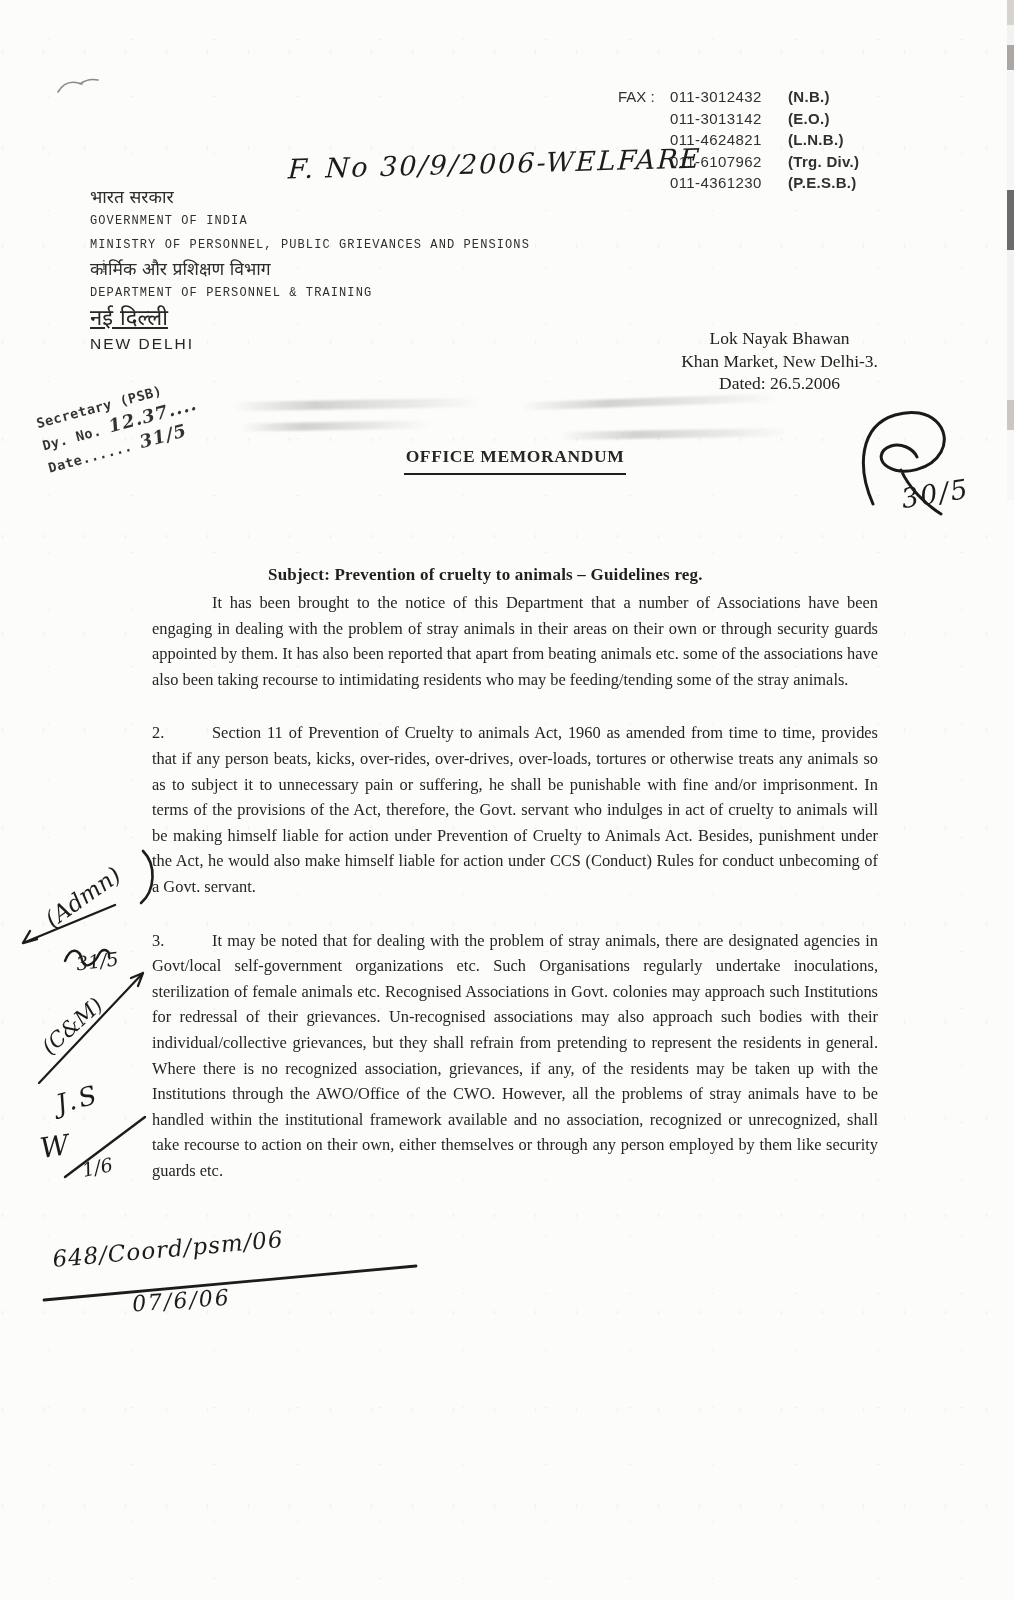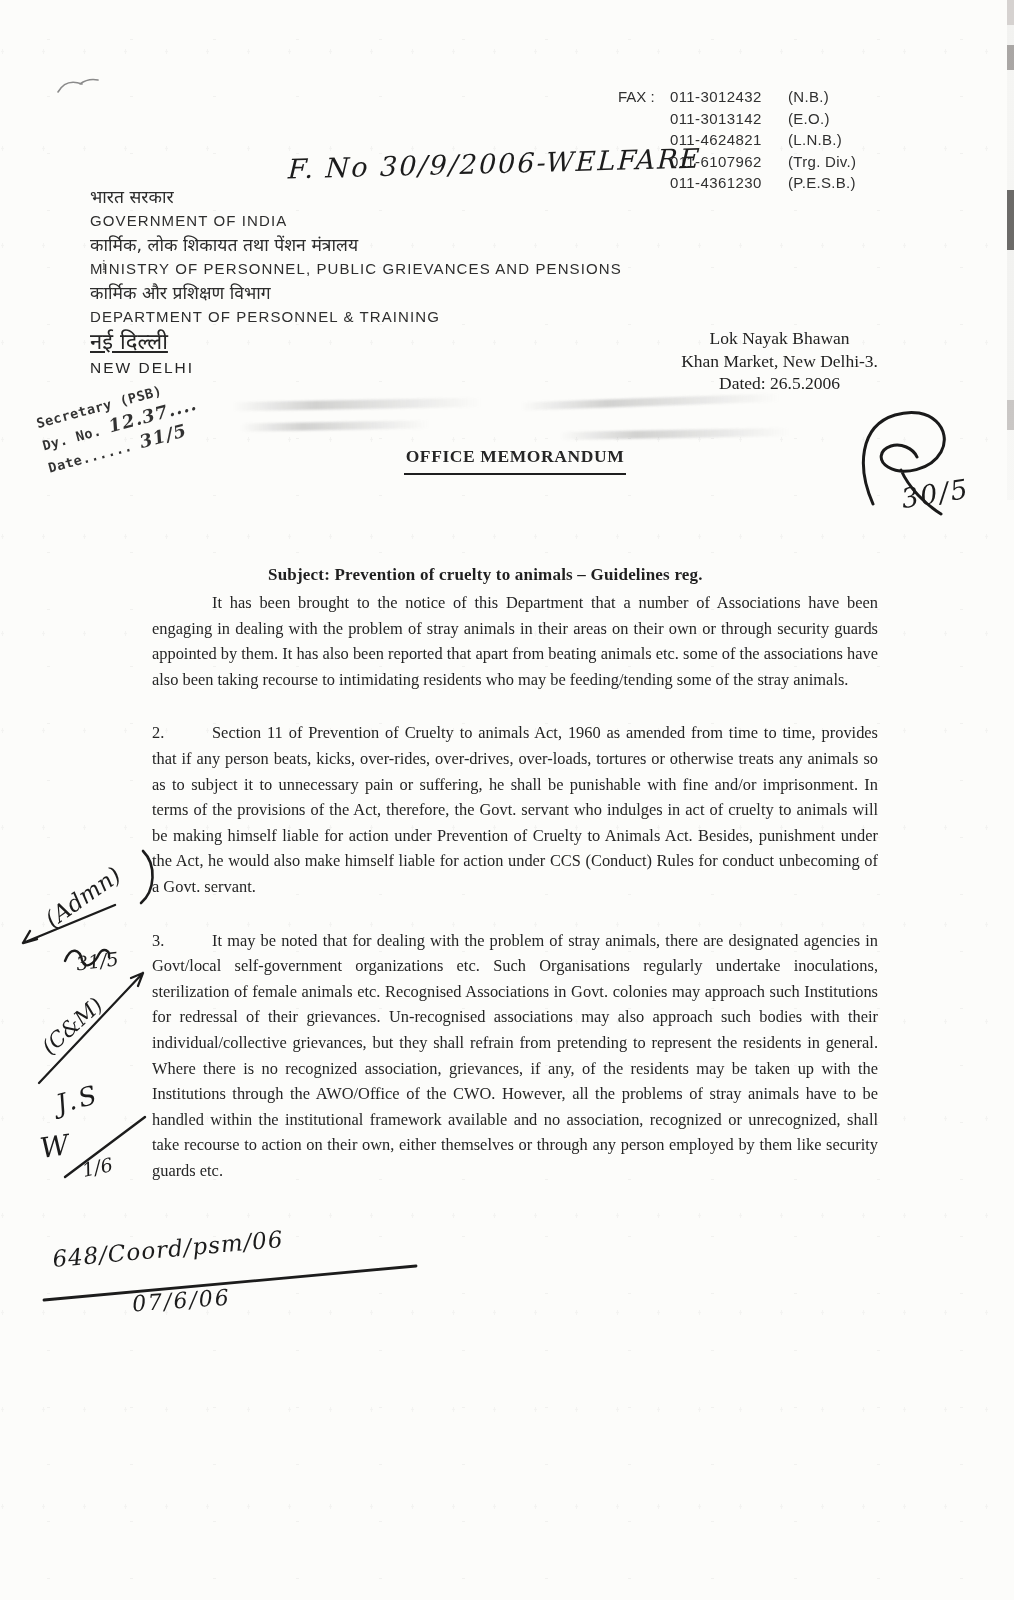--- a/index.html
+++ b/index.html
@@ -18,37 +18,37 @@
     color:#262626;
     overflow:hidden;
   }
 
   
   .fax-block { position:absolute; left:618px; top:86px;
     font-family:"Liberation Sans", sans-serif; font-size:15px; color:#303030; }
   .fax-row { display:flex; line-height:21.5px; }
   .fax-cell-label { width:52px; }
   .fax-cell-num { width:118px; letter-spacing:0.4px; }
-  .fax-cell-dept { letter-spacing:0.3px; }
+  .fax-cell-dept { letter-spacing:0.3px;font-weight:bold; }
 
   
   .hand {
     font-family:"DejaVu Serif", serif;
     font-style:italic;
     color:#1c1c1c;
     white-space:nowrap;
   }
 
   .file-no { position:absolute; left:288px; top:148px; font-size:27px;
     letter-spacing:2px; transform:rotate(-1.5deg) skewX(-4deg); }
 
   
   .letterhead { position:absolute; left:90px; top:185px; width:810px; text-align:left; }
   .lh-hi { font-family:"DejaVu Sans", sans-serif; font-size:17.5px; color:#2c2c2c; line-height:24px; }
-  .lh-en { font-family:Liberation Sans, sans-serif; font-size:15px; color:#2e2e2e;
+  .lh-en { font-family:Liberation Mono, monospace; font-size:12px; color:#2e2e2e;
     letter-spacing:1.1px; line-height:24px; }
   .lh-city-hi { font-family:"DejaVu Sans", sans-serif; font-size:22px; line-height:26px;text-decoration:underline; }
   .lh-city-en { font-family:"Liberation Sans", sans-serif; font-size:15.5px; letter-spacing:2px; line-height:25px; }
 
   
   .address { position:absolute; right:136px; top:327px; text-align:center;
     font-size:17.5px; line-height:22.5px; color:#222; }
 
   
   .stamp { position:absolute; left:40px; top:392px; transform:rotate(-15deg);
@@ -149,21 +149,20 @@
       <span class="fax-cell-num">011-4361230</span>
       <span class="fax-cell-dept">(P.E.S.B.)</span>
     </div>
   </div>
 
   <div class="hand file-no">F. No 30/9/2006-WELFARE</div>
 
   <div class="letterhead">
     <div class="lh-hi">भारत सरकार</div>
     <div class="lh-en">GOVERNMENT OF INDIA</div>
-    <div class="lh-hi">कार्मिक, लोक शिकायत तथा पेंशन मंत्रालय</div>
     <div class="lh-en">MINISTRY OF PERSONNEL, PUBLIC GRIEVANCES AND PENSIONS</div>
     <div class="lh-hi">कार्मिक और प्रशिक्षण विभाग</div>
     <div class="lh-en">DEPARTMENT OF PERSONNEL &amp; TRAINING</div>
     <div class="lh-city-hi">नई दिल्ली</div>
     <div class="lh-city-en">NEW DELHI</div>
   </div>
 
   <div class="address">
     <div>Lok Nayak Bhawan</div>
     <div>Khan Market, New Delhi-3.</div>

